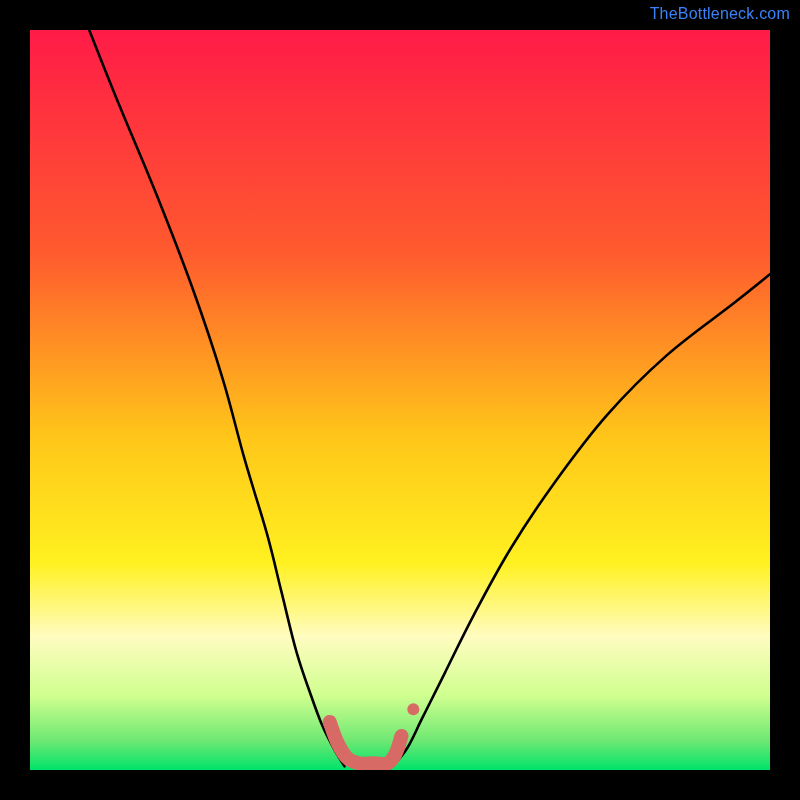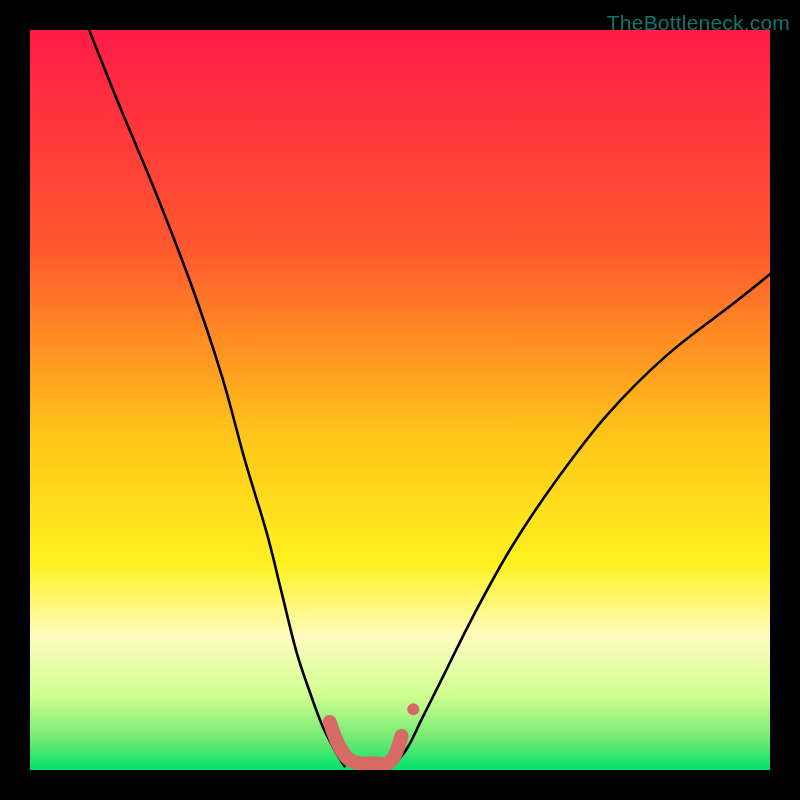--- a/index.html
+++ b/index.html
@@ -21,24 +21,24 @@
   }
   .plot {
     position: absolute;
     left: 30px;
     top: 30px;
     width: 740px;
     height: 740px;
   }
   .watermark {
     position: absolute;
-    top: 11px;
+    top: 5px;
     right: 10px;
-    color: #0f766e;
-    font-size: 21px;
+    color: #3b82f6;
+    font-size: 16px;
     font-weight: 500;
     letter-spacing: 0.2px;
   }
   svg {
     display: block;
   }
 </style>
 </head>
 <body>
 

